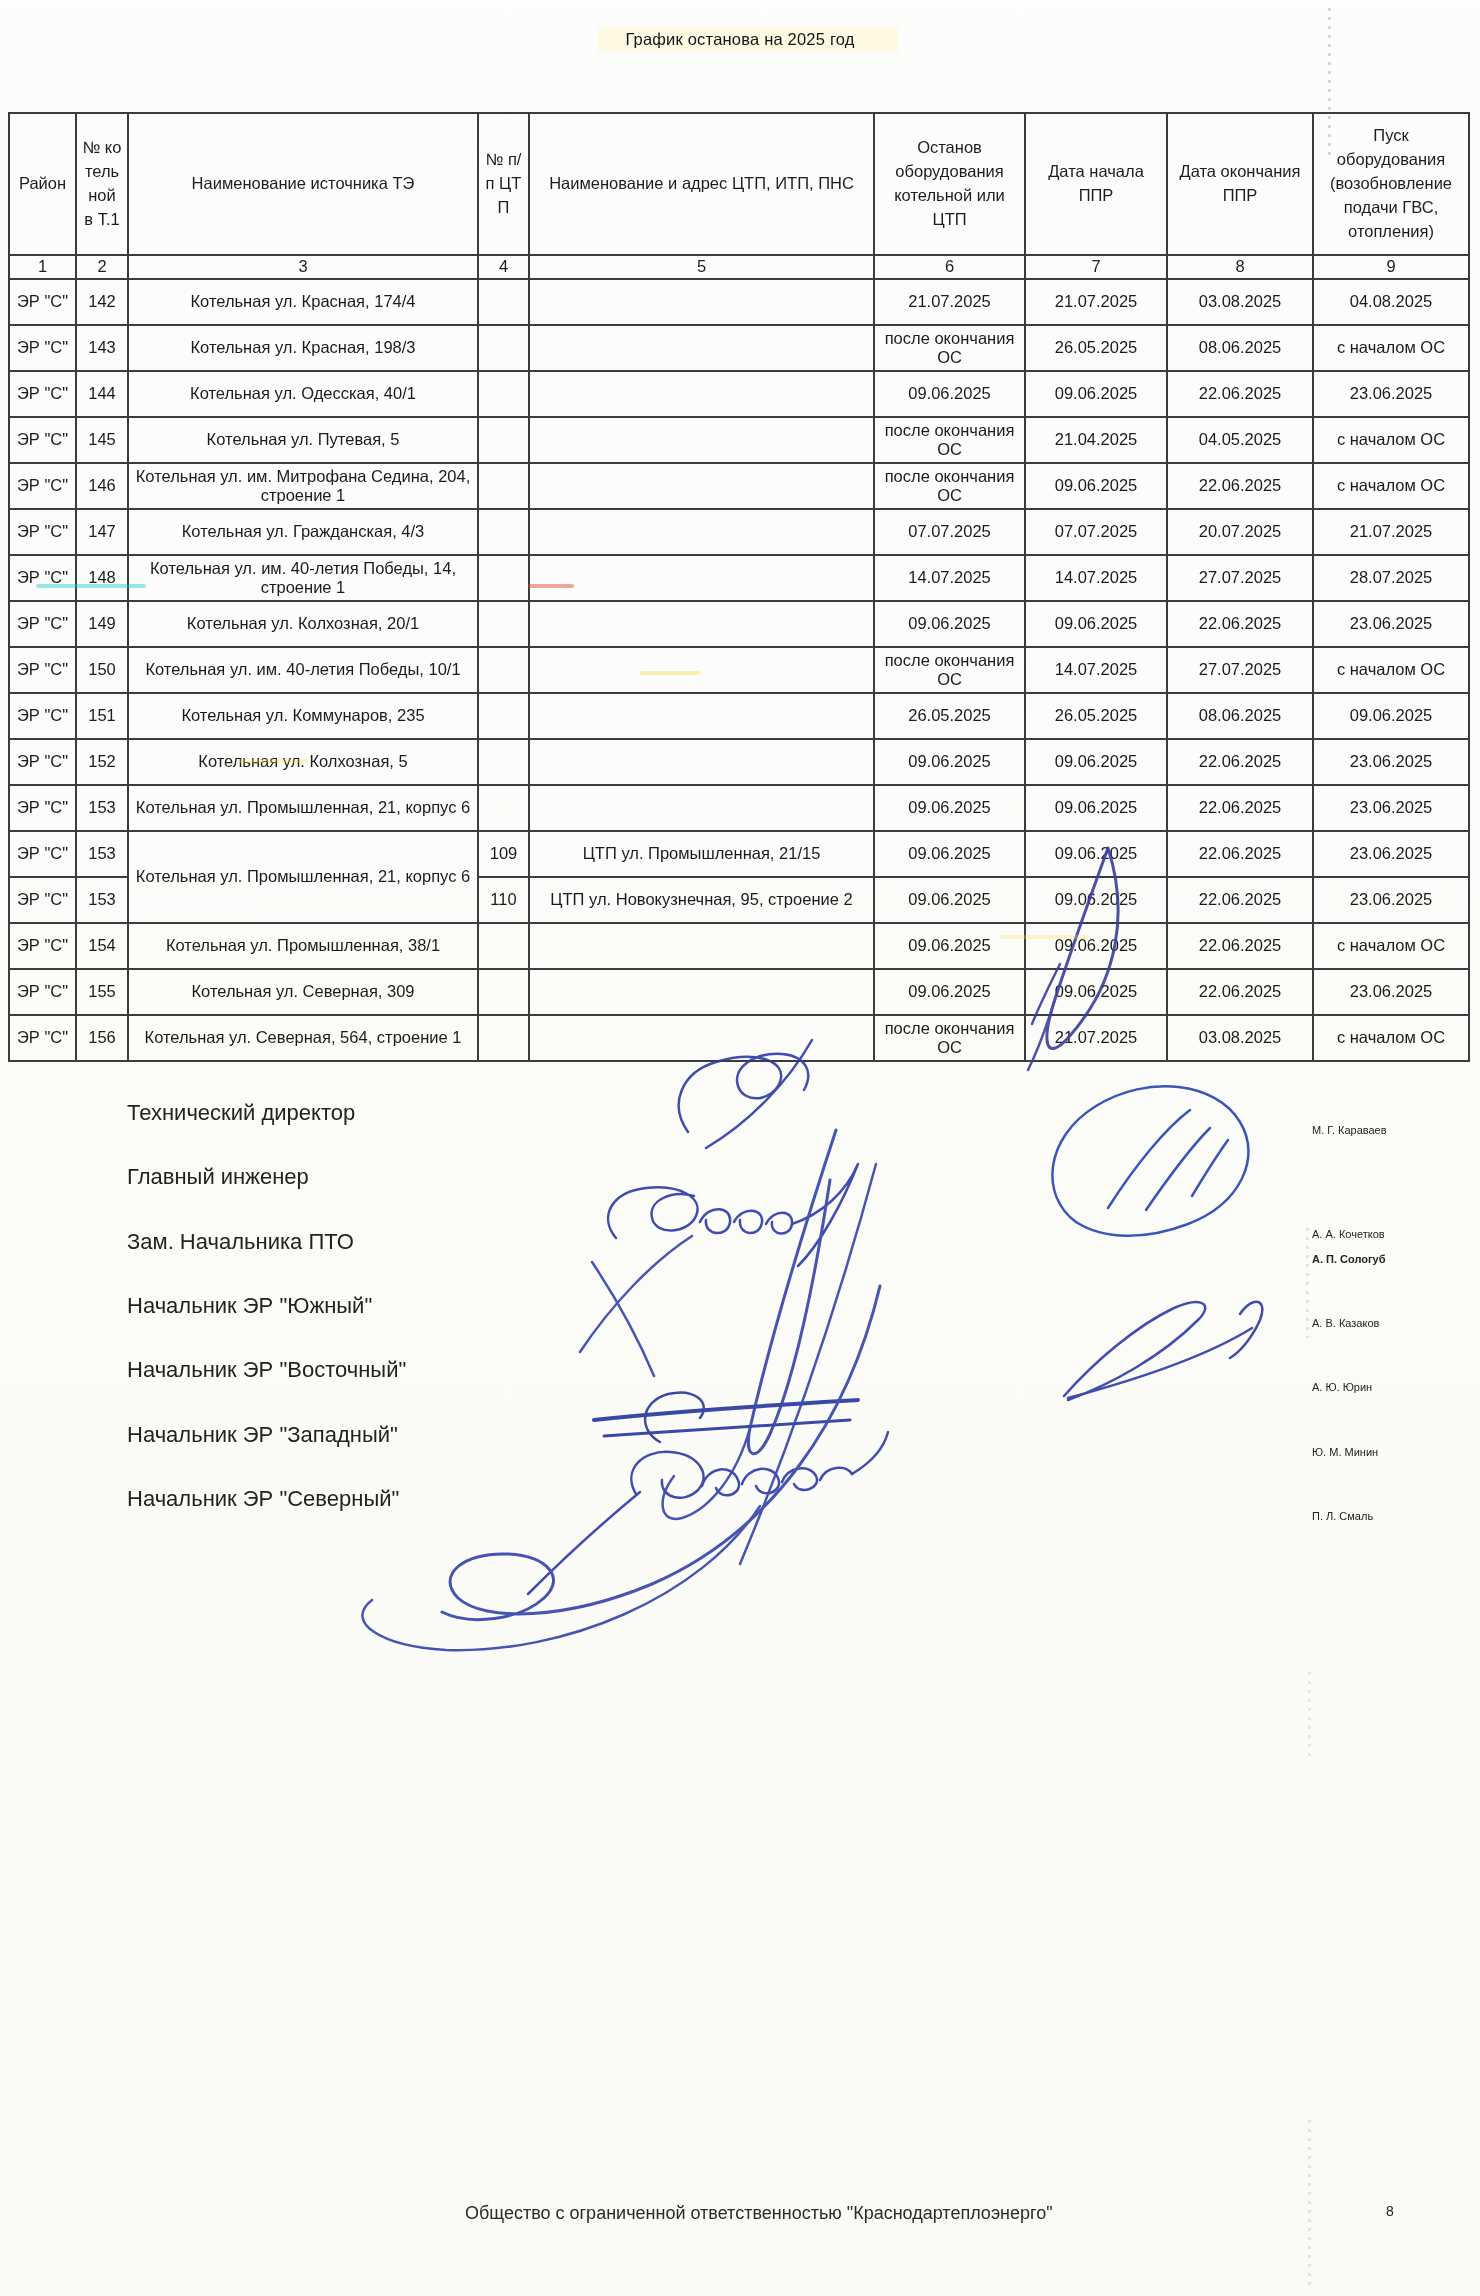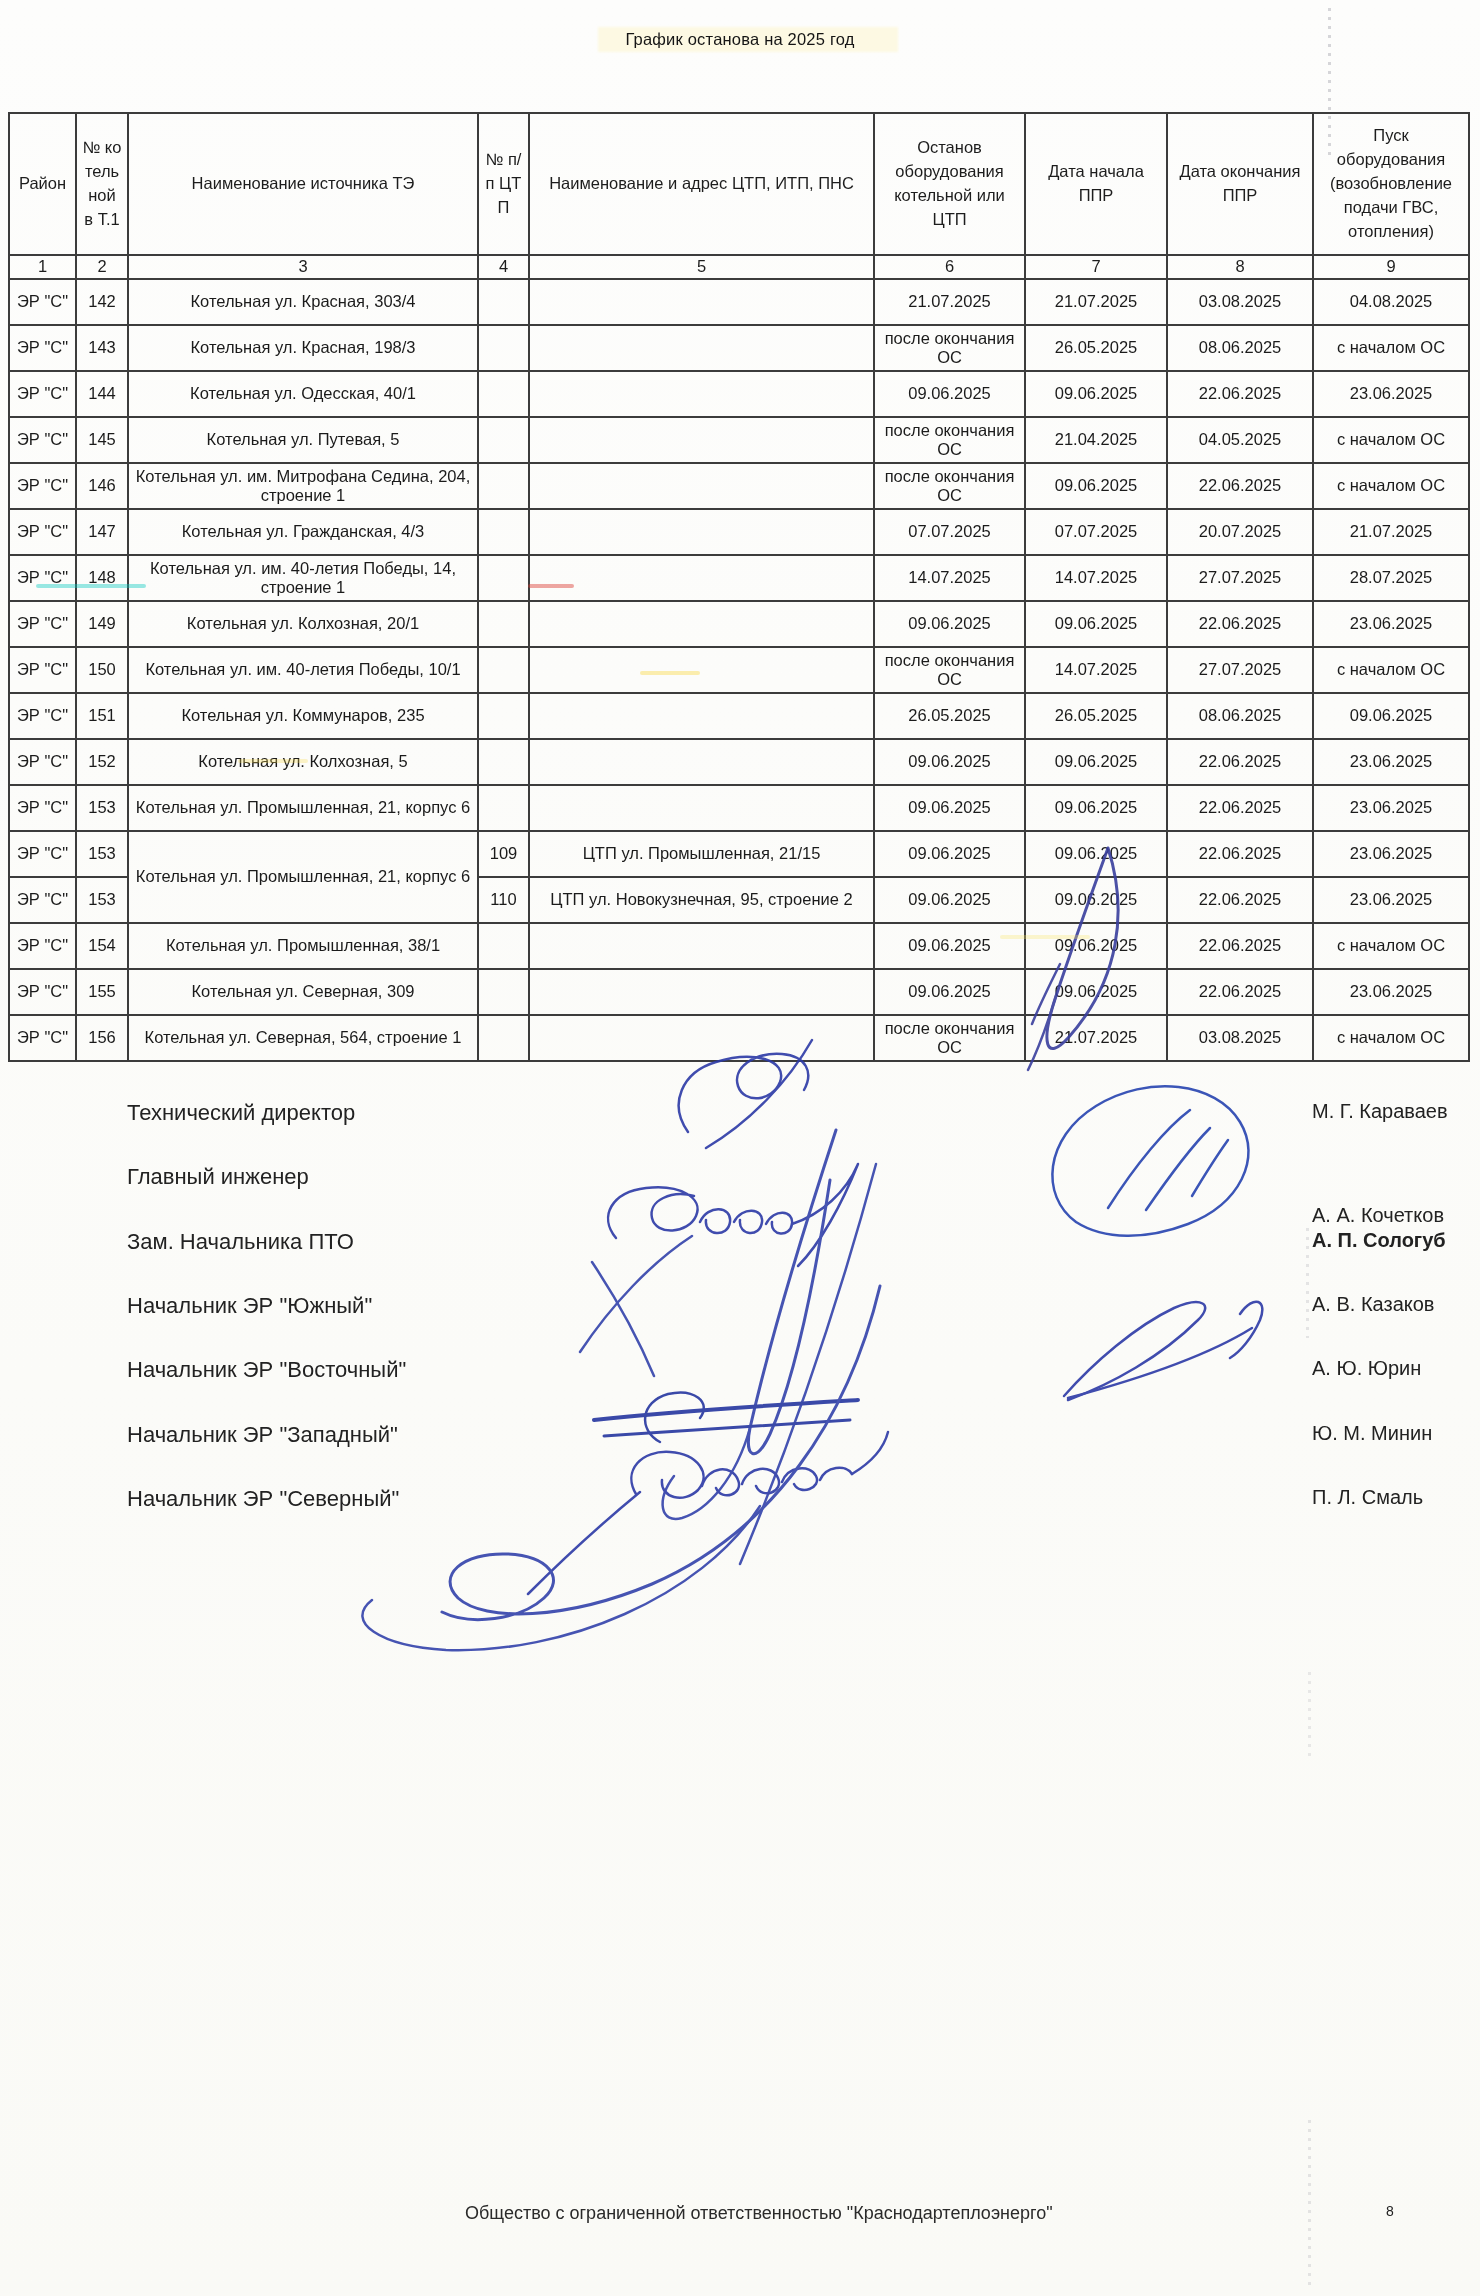--- a/index.html
+++ b/index.html
@@ -23,21 +23,21 @@
   table.sched th,table.sched td{
     border:2px solid #3c3c3c;text-align:center;vertical-align:middle;
     font-size:16.5px;line-height:1.18;padding:2px 5px;
     overflow:hidden;
   }
   table.sched thead tr.hdr th{height:136px;font-weight:normal;line-height:1.45;}
   table.sched thead tr.num th{height:22px;font-weight:normal;padding:0;}
   table.sched tbody td{height:40px;color:#1b1b1b;}
   th.brk{word-break:break-all;}
   .sig-title{position:absolute;font-size:22px;color:#222;white-space:nowrap;}
-  .sig-name{position:absolute;font-size:20px;color:#222;white-space:nowrap;}
+  .sig-name{position:absolute;font-size:11px;color:#222;white-space:nowrap;margin-top:24px;}
   .footer-company{position:absolute;left:465px;top:2203px;font-size:18px;color:#2a2a2a;}
   .footer-page{position:absolute;left:1386px;top:2203px;width:40px;font-size:14px;color:#222;}
   .ink{position:absolute;left:0;top:0;pointer-events:none;}
   .artifact{position:absolute;pointer-events:none;}
   .scan-dashes{
     width:3px;
     background:repeating-linear-gradient(180deg,rgba(110,110,125,.55) 0 3px,transparent 3px 9px);
   }
   .sliver{height:4px;border-radius:2px;}
 </style>
@@ -82,21 +82,21 @@
         <th>6</th>
         <th>7</th>
         <th>8</th>
         <th>9</th>
       </tr>
     </thead>
     <tbody>
         <tr>
           <td>ЭР "С"</td>
           <td>142</td>
-          <td>Котельная ул. Красная, 303/4</td>
+          <td>Котельная ул. Красная, 174/4</td>
           <td></td>
           <td></td>
           <td>21.07.2025</td>
           <td>21.07.2025</td>
           <td>03.08.2025</td>
           <td>04.08.2025</td>
         </tr>
         <tr>
           <td>ЭР "С"</td>
           <td>143</td>

